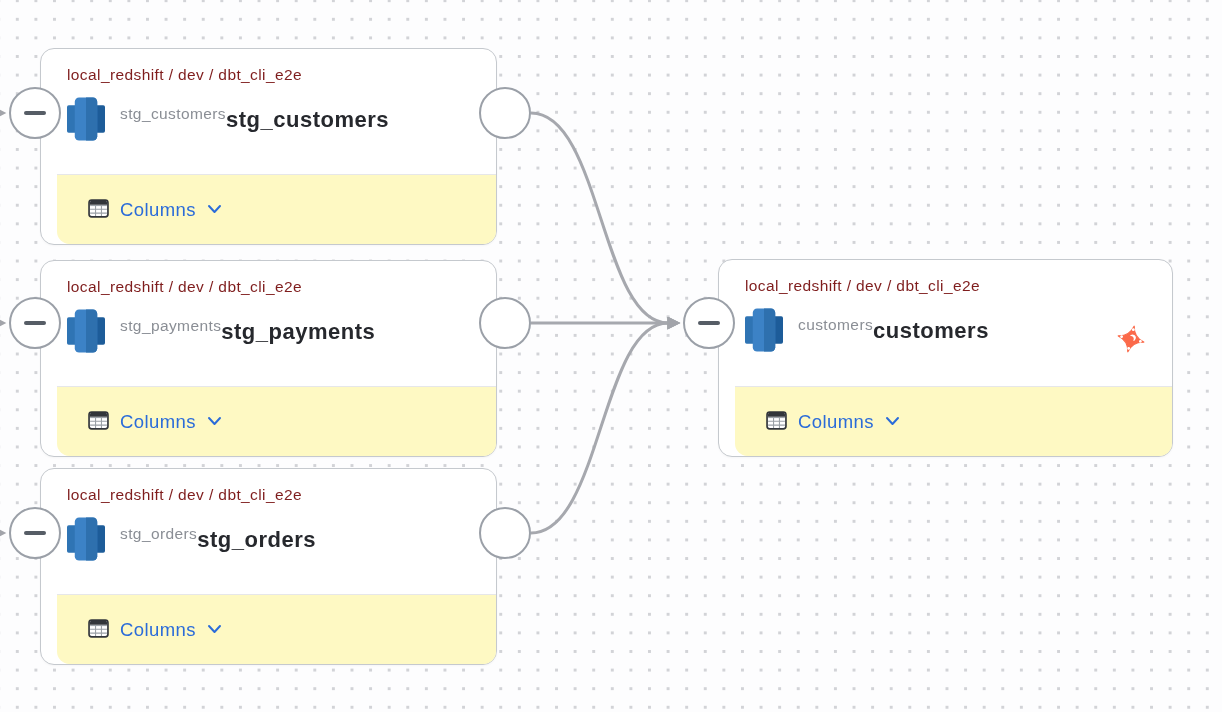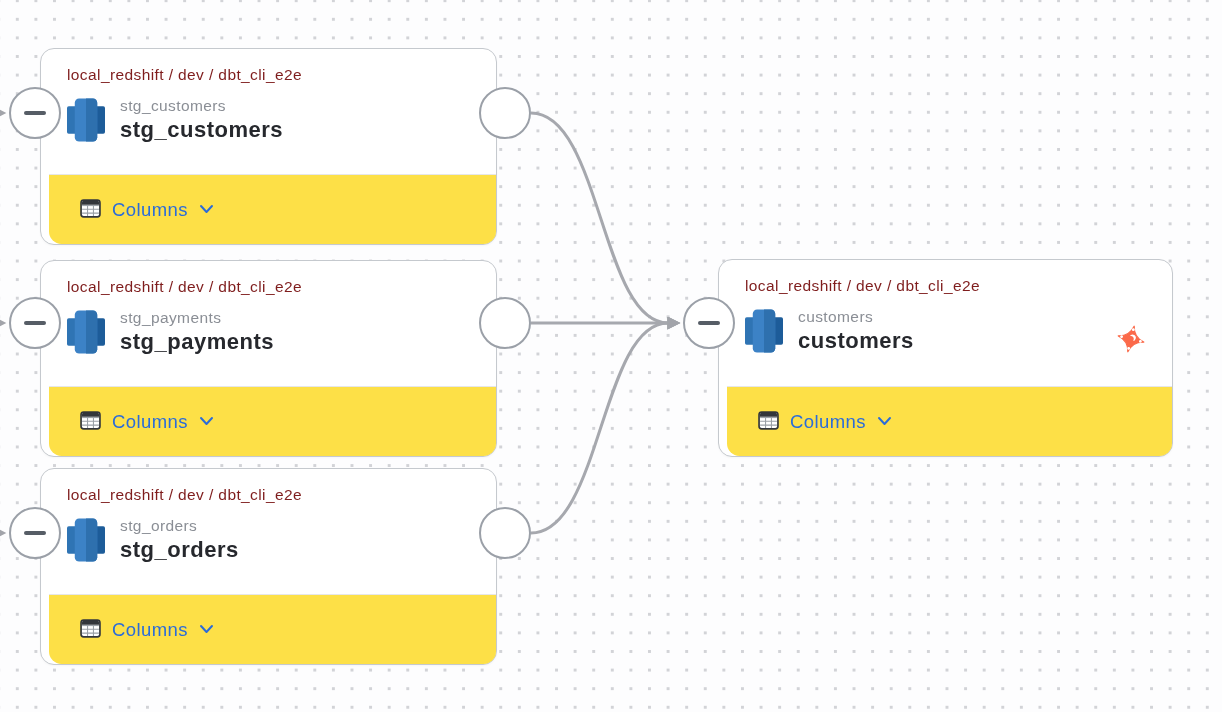--- a/index.html
+++ b/index.html
@@ -22,28 +22,28 @@
     position: absolute; width: 457px; height: 197px; box-sizing: border-box;
     background: #ffffff; border: 1.5px solid #c5c9ce; border-radius: 14px;
     z-index: 2; box-shadow: 0 1px 2px rgba(0,0,0,0.03);
   }
   .node-header { position: relative; height: 125.5px; padding: 17px 24px 0 26px; box-sizing: border-box; }
   .breadcrumb {
     font-size: 15.5px; color: #7f1d1d; letter-spacing: 0.4px; white-space: nowrap;
   }
   .name-row { display: flex; align-items: center; gap: 15px; margin-top: 13px; }
   .rs-icon { width: 38px; height: 44px; flex: 0 0 auto; display: block; }
-  .names { display: flex; flex-direction: column; }
+  .names { display: flex; flex-direction: row; }
   .node-subtitle { font-size: 15.5px; color: #8a8e95; letter-spacing: 0.4px; }
   .node-title { font-size: 22px; font-weight: 600; color: #26282d; letter-spacing: 0.5px; margin-top: 2px; }
   .dbt-badge { position: absolute; right: 26px; top: 64px; width: 30px; height: 30px; transform: rotate(14deg); }
 
   .node-footer {
-    position: absolute; left: 8px; right: 0; bottom: 0; height: 70px;
-    background: #fde047; border-top: 1px solid #e6e7e9;
+    position: absolute; left: 16px; right: 0; bottom: 0; height: 70px;
+    background: #fef9c3; border-top: 1px solid #e6e7e9;
     border-radius: 0 0 12.5px 12.5px;
     display: flex; align-items: center; padding-left: 31px; box-sizing: border-box;
   }
   .columns-toggle {
     display: flex; align-items: center; gap: 11px;
     background: none; border: none; padding: 0; cursor: pointer;
     font-family: "Liberation Sans", sans-serif;
   }
   .columns-label { font-size: 18.5px; color: #2b6cd9; letter-spacing: 0.4px; }
 

